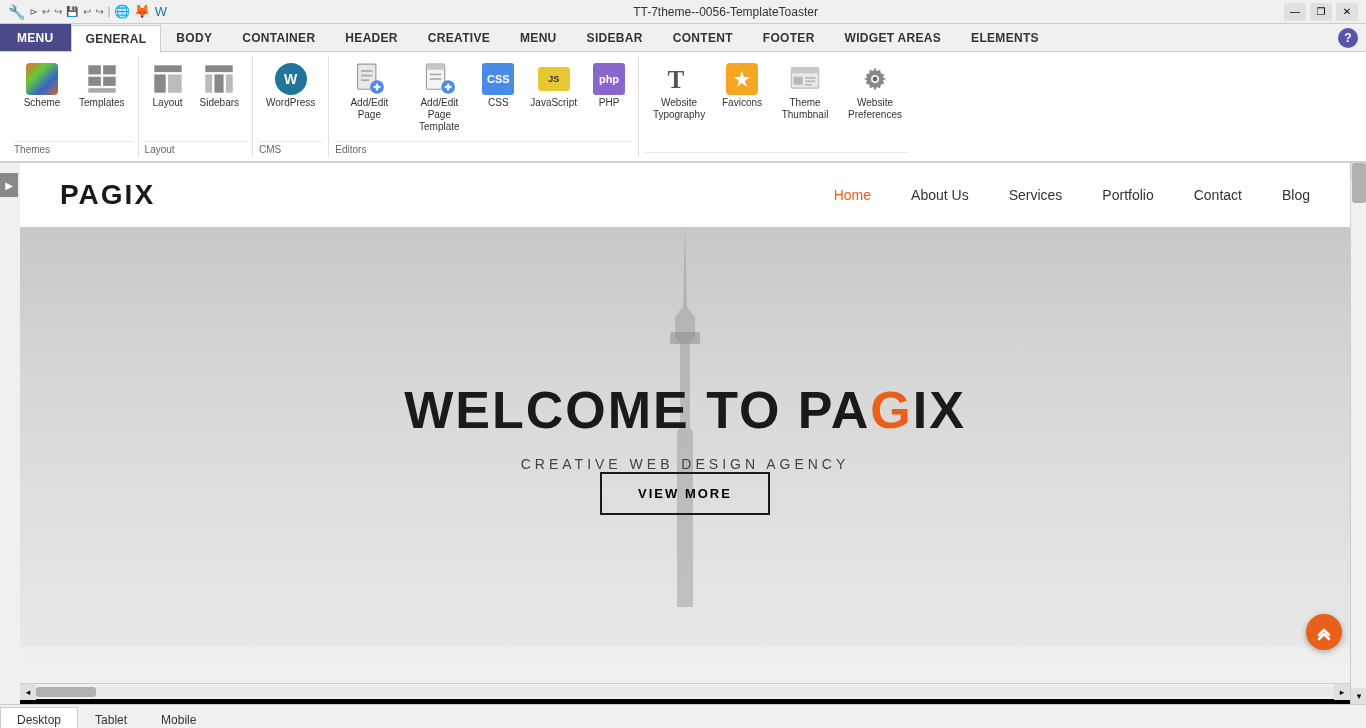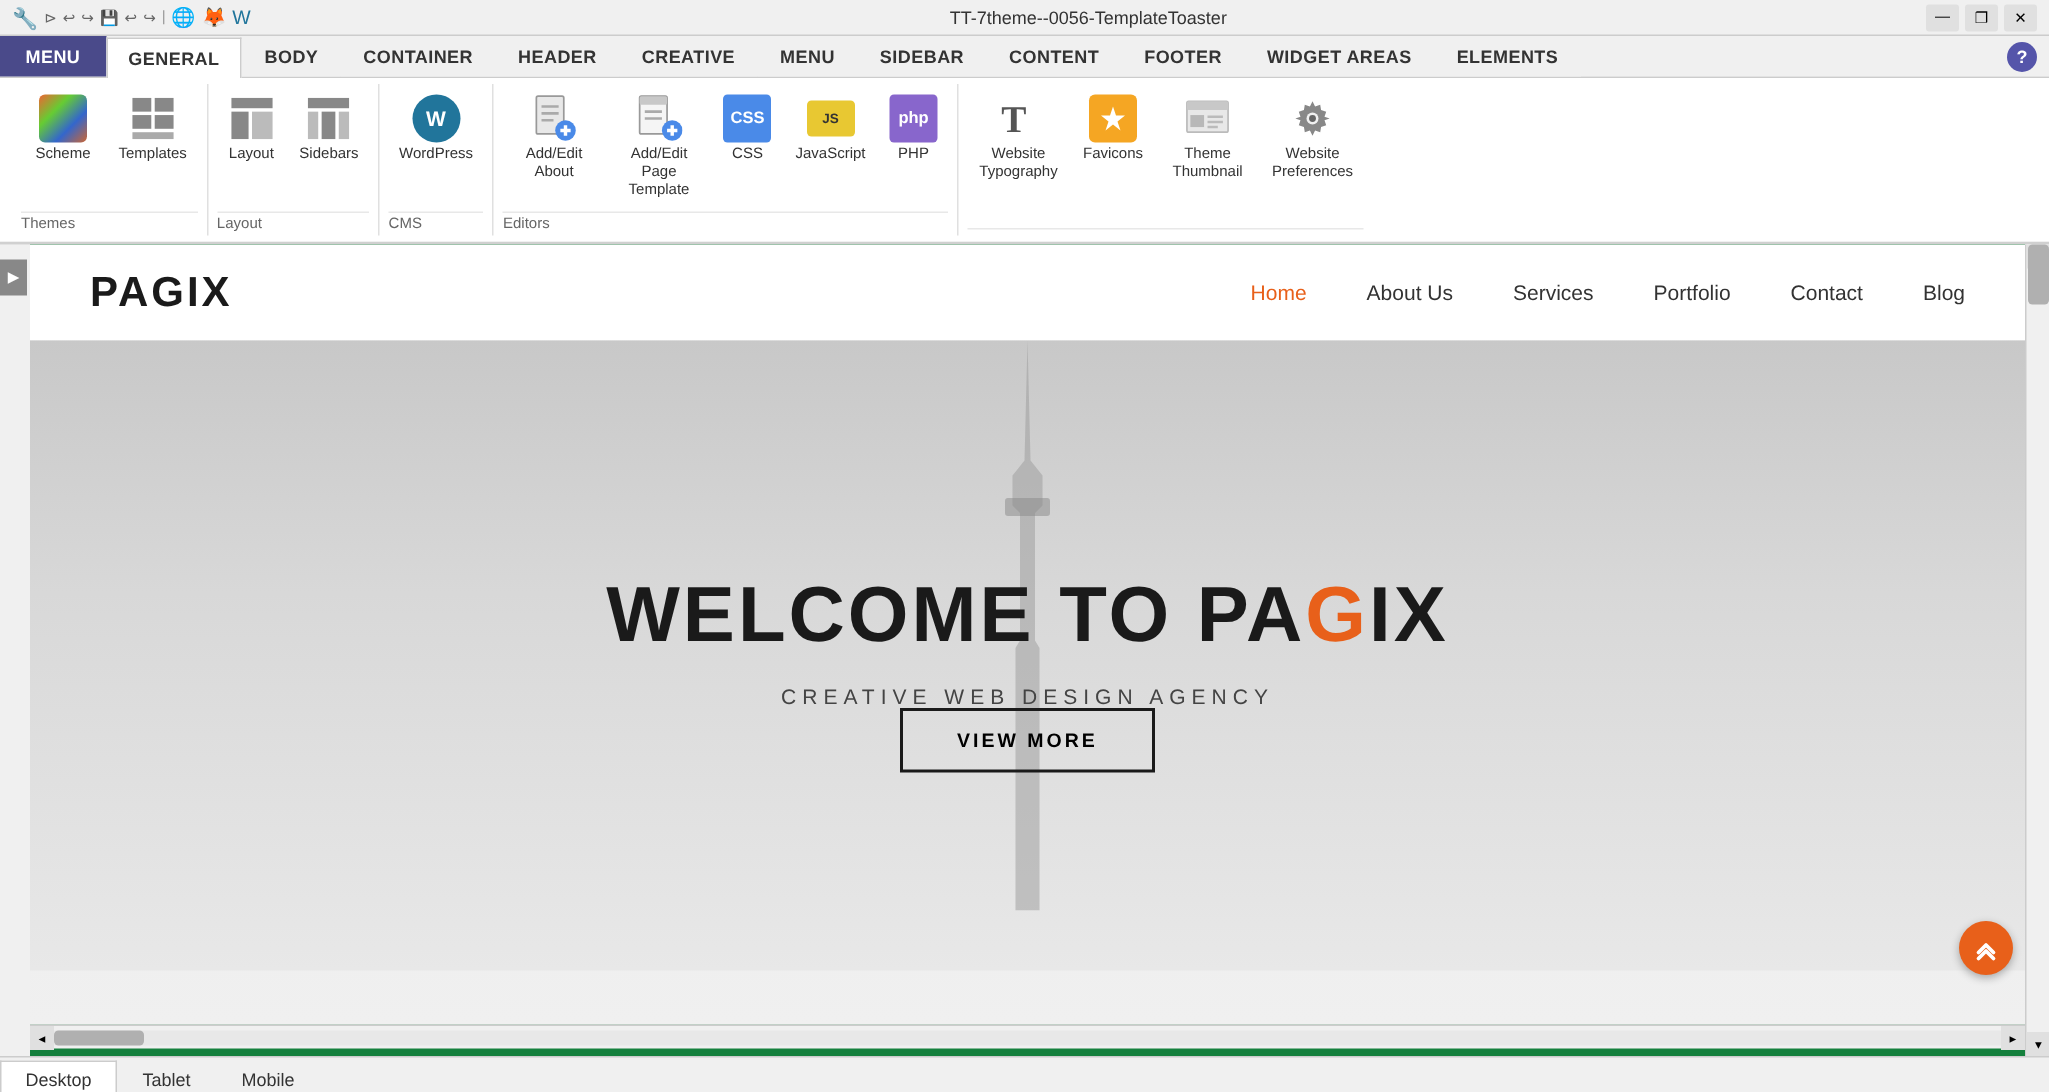--- a/index.html
+++ b/index.html
@@ -159,21 +159,21 @@
       font-size: 10px;
       z-index: 10;
     }
 
     .canvas-wrapper {
       margin-left: 20px;
       margin-right: 16px;
       flex: 1;
       overflow: hidden;
       position: relative;
-      background: #15803d;
+      background: #000000;
     }
 
     
     .website-preview {
       width: 100%;
       min-height: 520px;
       background: linear-gradient(180deg, #d8d8d8 0%, #e8e8e8 30%, #f0f0f0 100%);
       position: relative;
       overflow: hidden;
     }
@@ -474,21 +474,21 @@
             <svg viewBox="0 0 28 28" fill="none">
               <rect x="4" y="1" width="16" height="22" rx="1" fill="#e8e8e8" stroke="#999" stroke-width="1"></rect>
               <line x1="7" y1="7" x2="17" y2="7" stroke="#aaa" stroke-width="1.5"></line>
               <line x1="7" y1="11" x2="17" y2="11" stroke="#aaa" stroke-width="1.5"></line>
               <line x1="7" y1="15" x2="14" y2="15" stroke="#aaa" stroke-width="1.5"></line>
               <circle cx="21" cy="21" r="6" fill="#4a8ae8"></circle>
               <line x1="21" y1="18" x2="21" y2="24" stroke="white" stroke-width="2"></line>
               <line x1="18" y1="21" x2="24" y2="21" stroke="white" stroke-width="2"></line>
             </svg>
           </div>
-          <span class="btn-label">Add/Edit About</span>
+          <span class="btn-label">Add/Edit Page</span>
         </button>
         <button class="ribbon-btn">
           <div class="btn-icon">
             <svg viewBox="0 0 28 28" fill="none">
               <rect x="3" y="1" width="16" height="22" rx="1" fill="#f5f5f5" stroke="#999" stroke-width="1"></rect>
               <rect x="3" y="1" width="16" height="5" rx="1" fill="#c8c8c8"></rect>
               <line x1="6" y1="10" x2="16" y2="10" stroke="#aaa" stroke-width="1.5"></line>
               <line x1="6" y1="14" x2="16" y2="14" stroke="#aaa" stroke-width="1.5"></line>
               <circle cx="22" cy="21" r="6" fill="#4a8ae8"></circle>
               <line x1="22" y1="18" x2="22" y2="24" stroke="white" stroke-width="2"></line>

